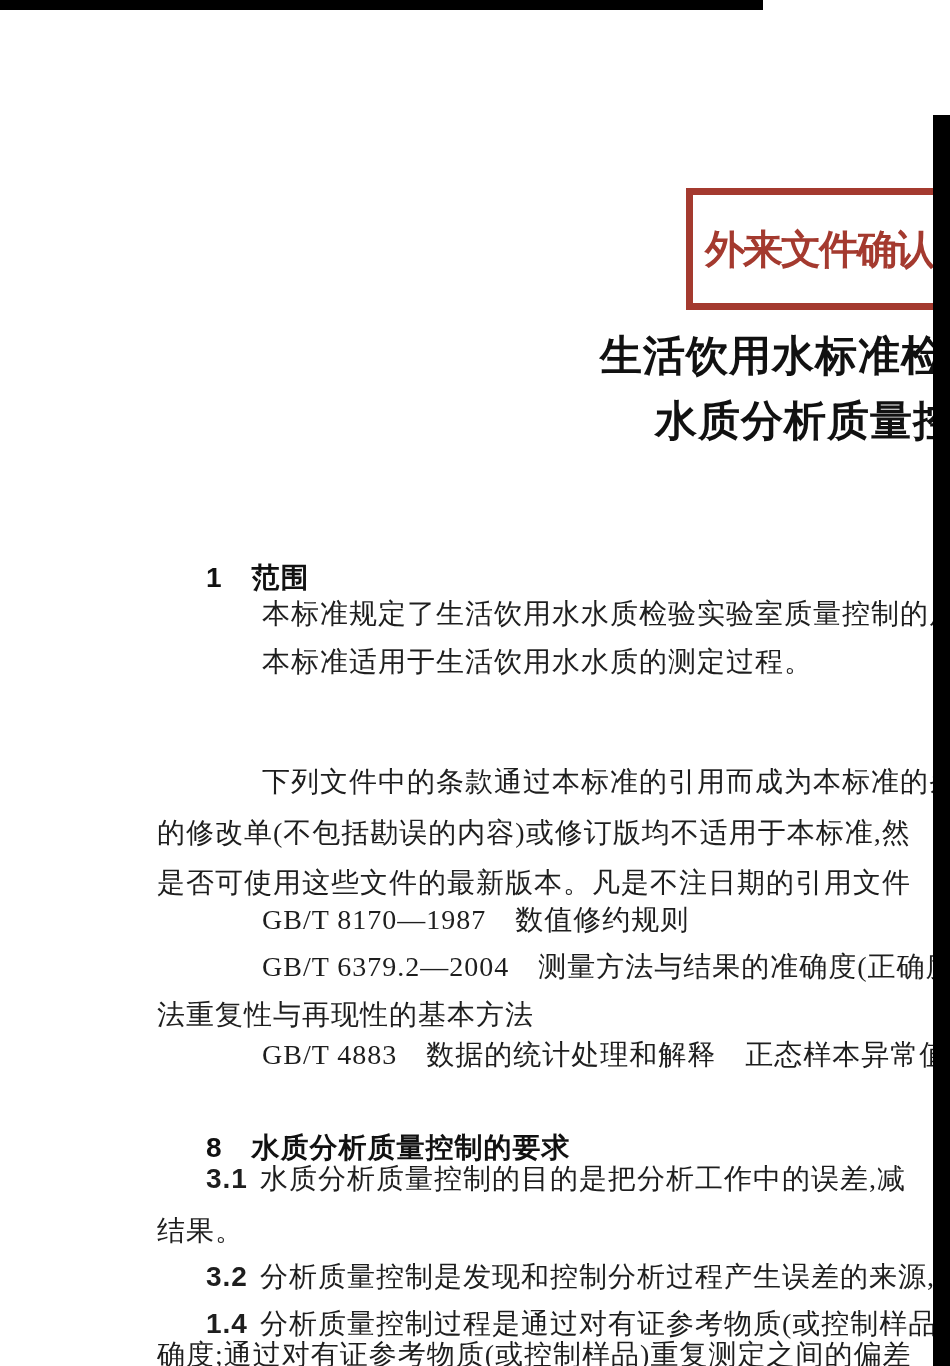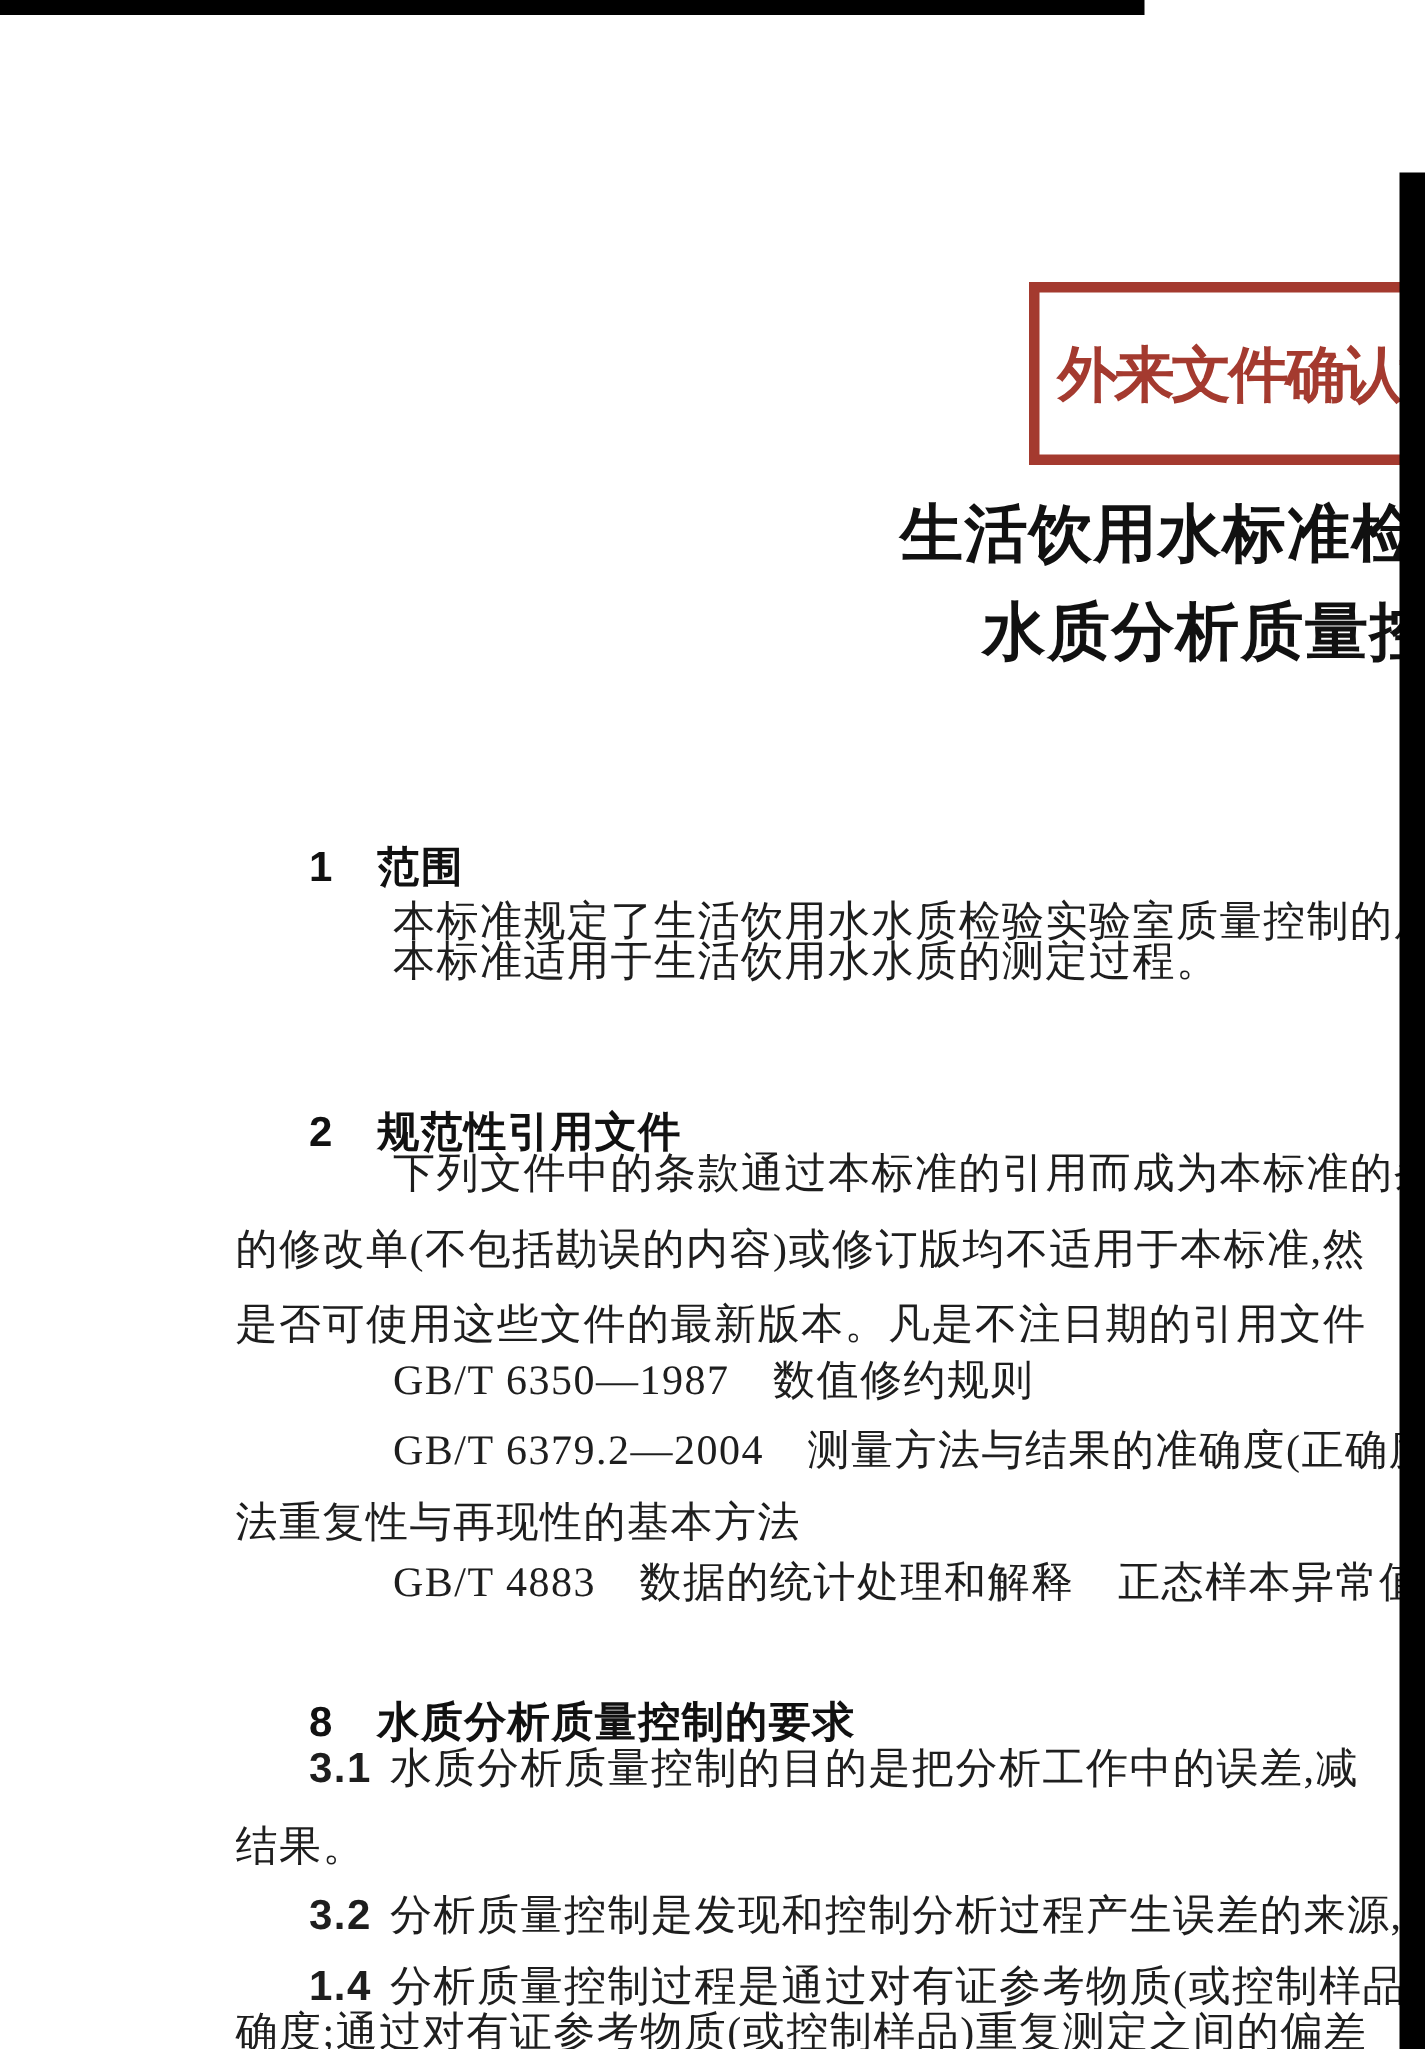--- a/index.html
+++ b/index.html
@@ -50,27 +50,26 @@
 
   <div id="stamp">
     <span id="stamp-text">外来文件确认章</span>
   </div>
 
   <div class="title-line" style="left:600px;top:328px;">生活饮用水标准检</div>
   <div class="title-line" style="left:655px;top:393px;">水质分析质量控</div>
 
   <div class="line h" style="left:206px;top:524px;">1　范围</div>
   <div class="line" style="left:262px;top:595px;">本标准规定了生活饮用水水质检验实验室质量控制的原</div>
-  <div class="line" style="left:262px;top:622px;">本标准适用于生活饮用水水质的测定过程。</div>
+  <div class="line" style="left:262px;top:643px;">本标准适用于生活饮用水水质的测定过程。</div>
 
-  <div class="line h" style="left:206px;top:701px;">2　规范性引用文件</div>
   <div class="line" style="left:262px;top:763px;">下列文件中的条款通过本标准的引用而成为本标准的条</div>
   <div class="line" style="left:157px;top:864px;">是否可使用这些文件的最新版本。凡是不注日期的引用文件</div>
   <div class="line" style="left:157px;top:814px;">的修改单(不包括勘误的内容)或修订版均不适用于本标准,然</div>
-  <div class="line" style="left:262px;top:901px;">GB/T 6350—1987　数值修约规则</div>
+  <div class="line" style="left:262px;top:901px;">GB/T 8170—1987　数值修约规则</div>
   <div class="line" style="left:262px;top:948px;">GB/T 6379.2—2004　测量方法与结果的准确度(正确度</div>
   <div class="line" style="left:157px;top:996px;">法重复性与再现性的基本方法</div>
   <div class="line" style="left:262px;top:1036px;">GB/T 4883　数据的统计处理和解释　正态样本异常值</div>
 
   <div class="line h" style="left:206px;top:1094px;">8　水质分析质量控制的要求</div>
 
   <div class="line" style="left:206px;top:1160px;">
     <span class="num">3.1</span><span>水质分析质量控制的目的是把分析工作中的误差,减</span>
   </div>
   <div class="line" style="left:157px;top:1212px;text-align:center;">结果。</div>

